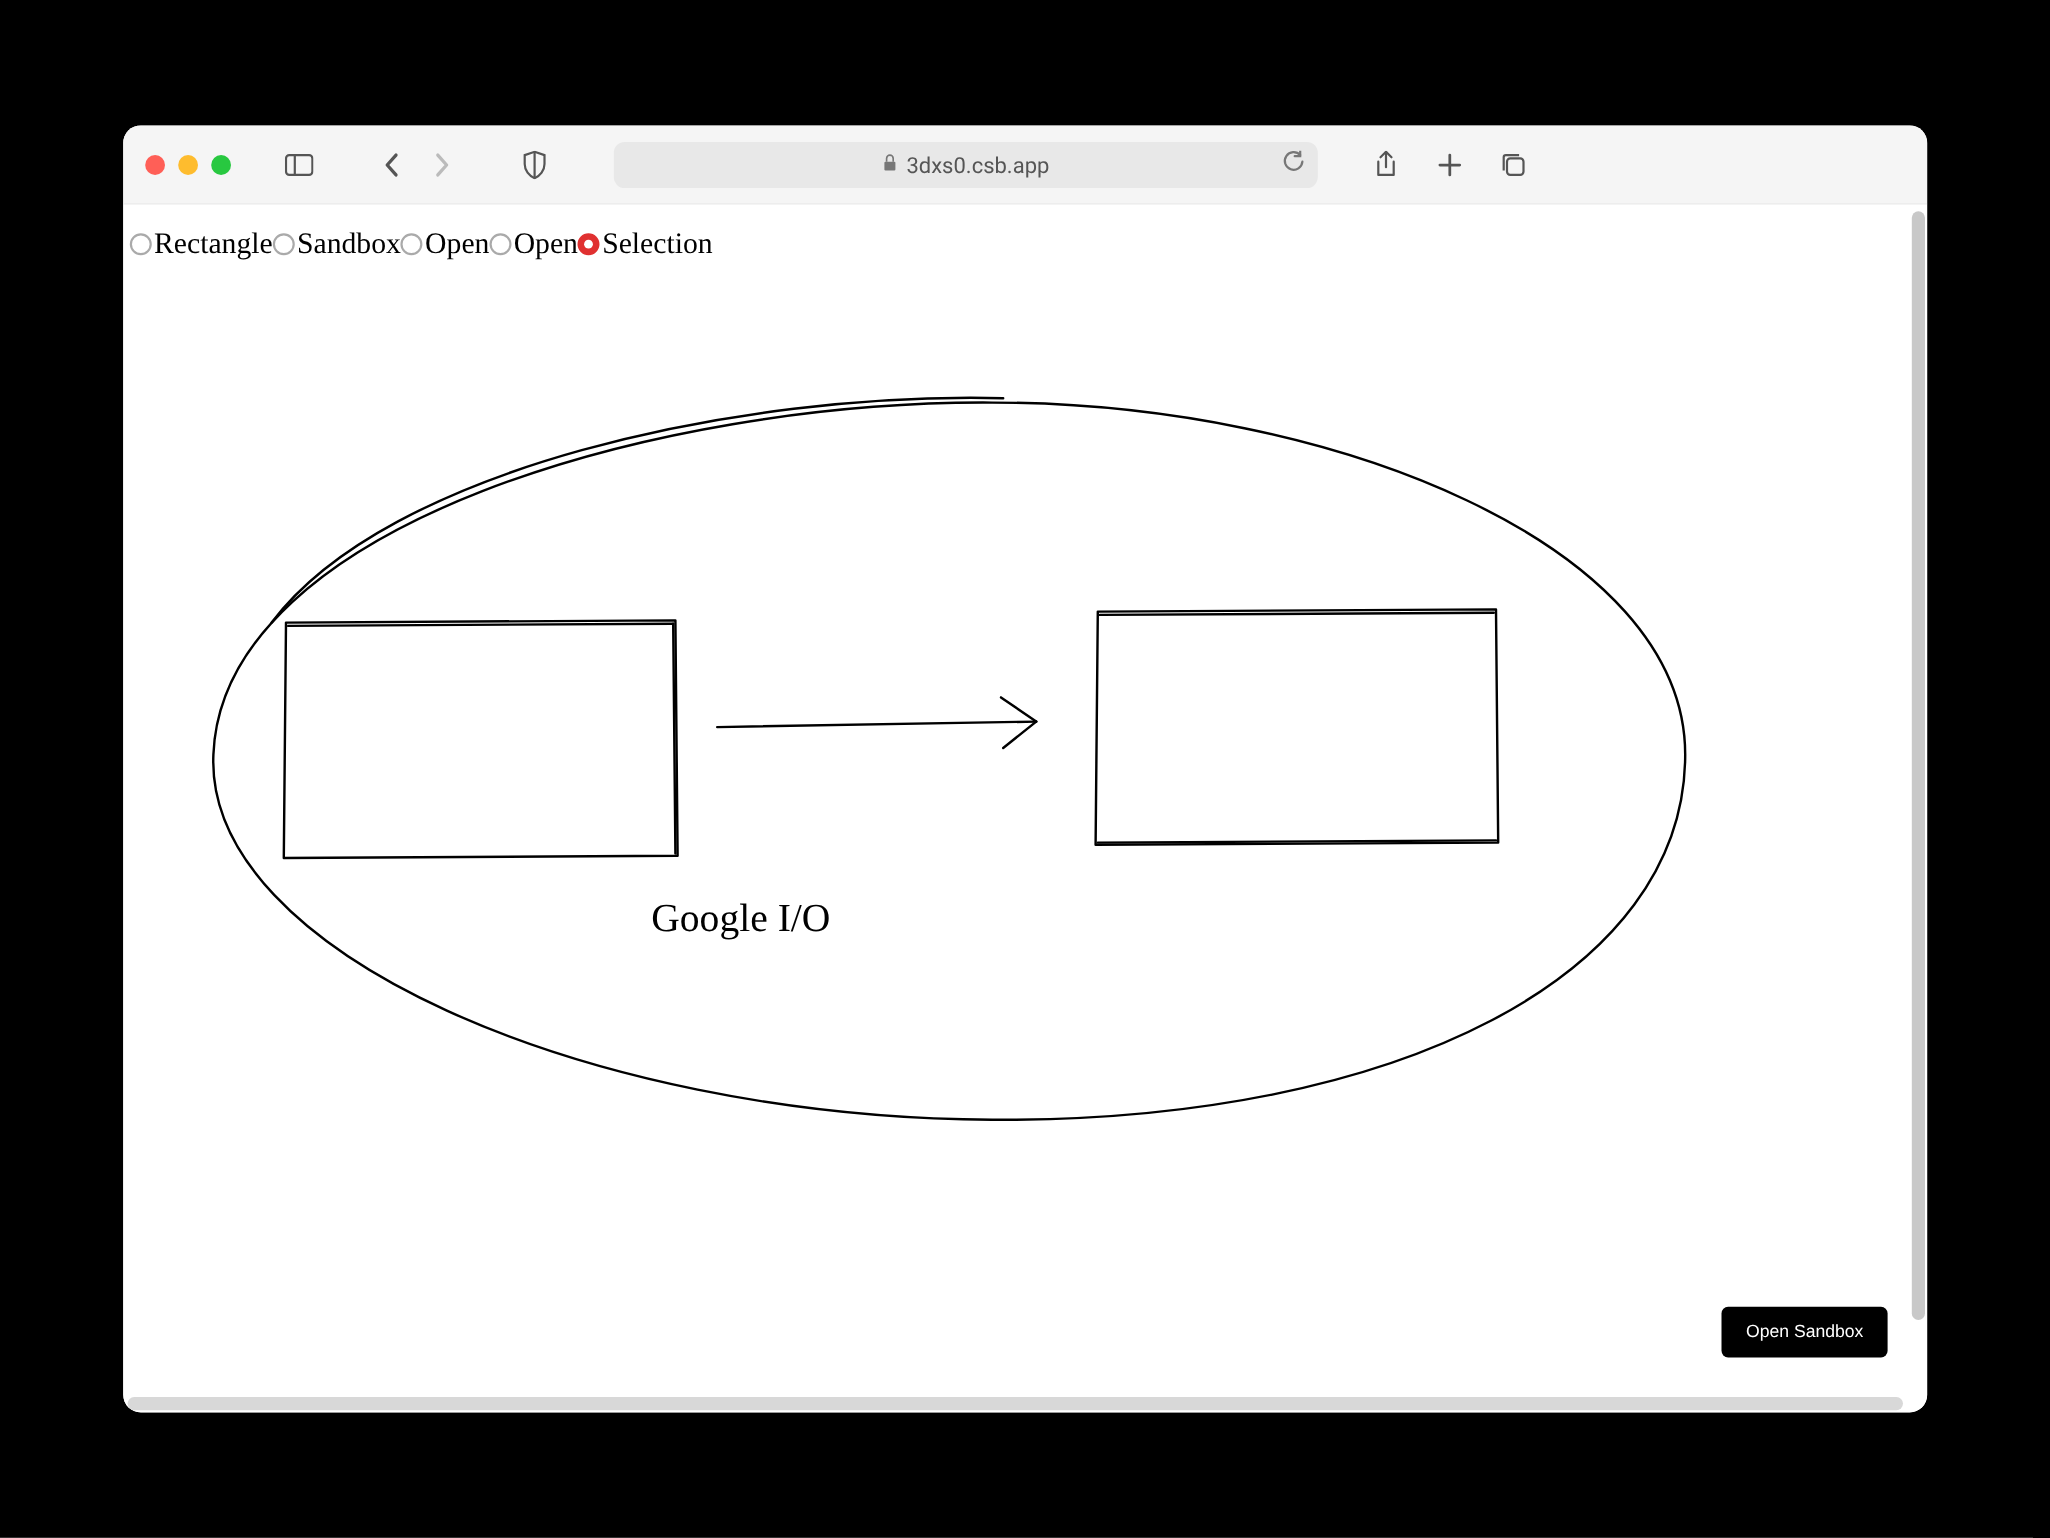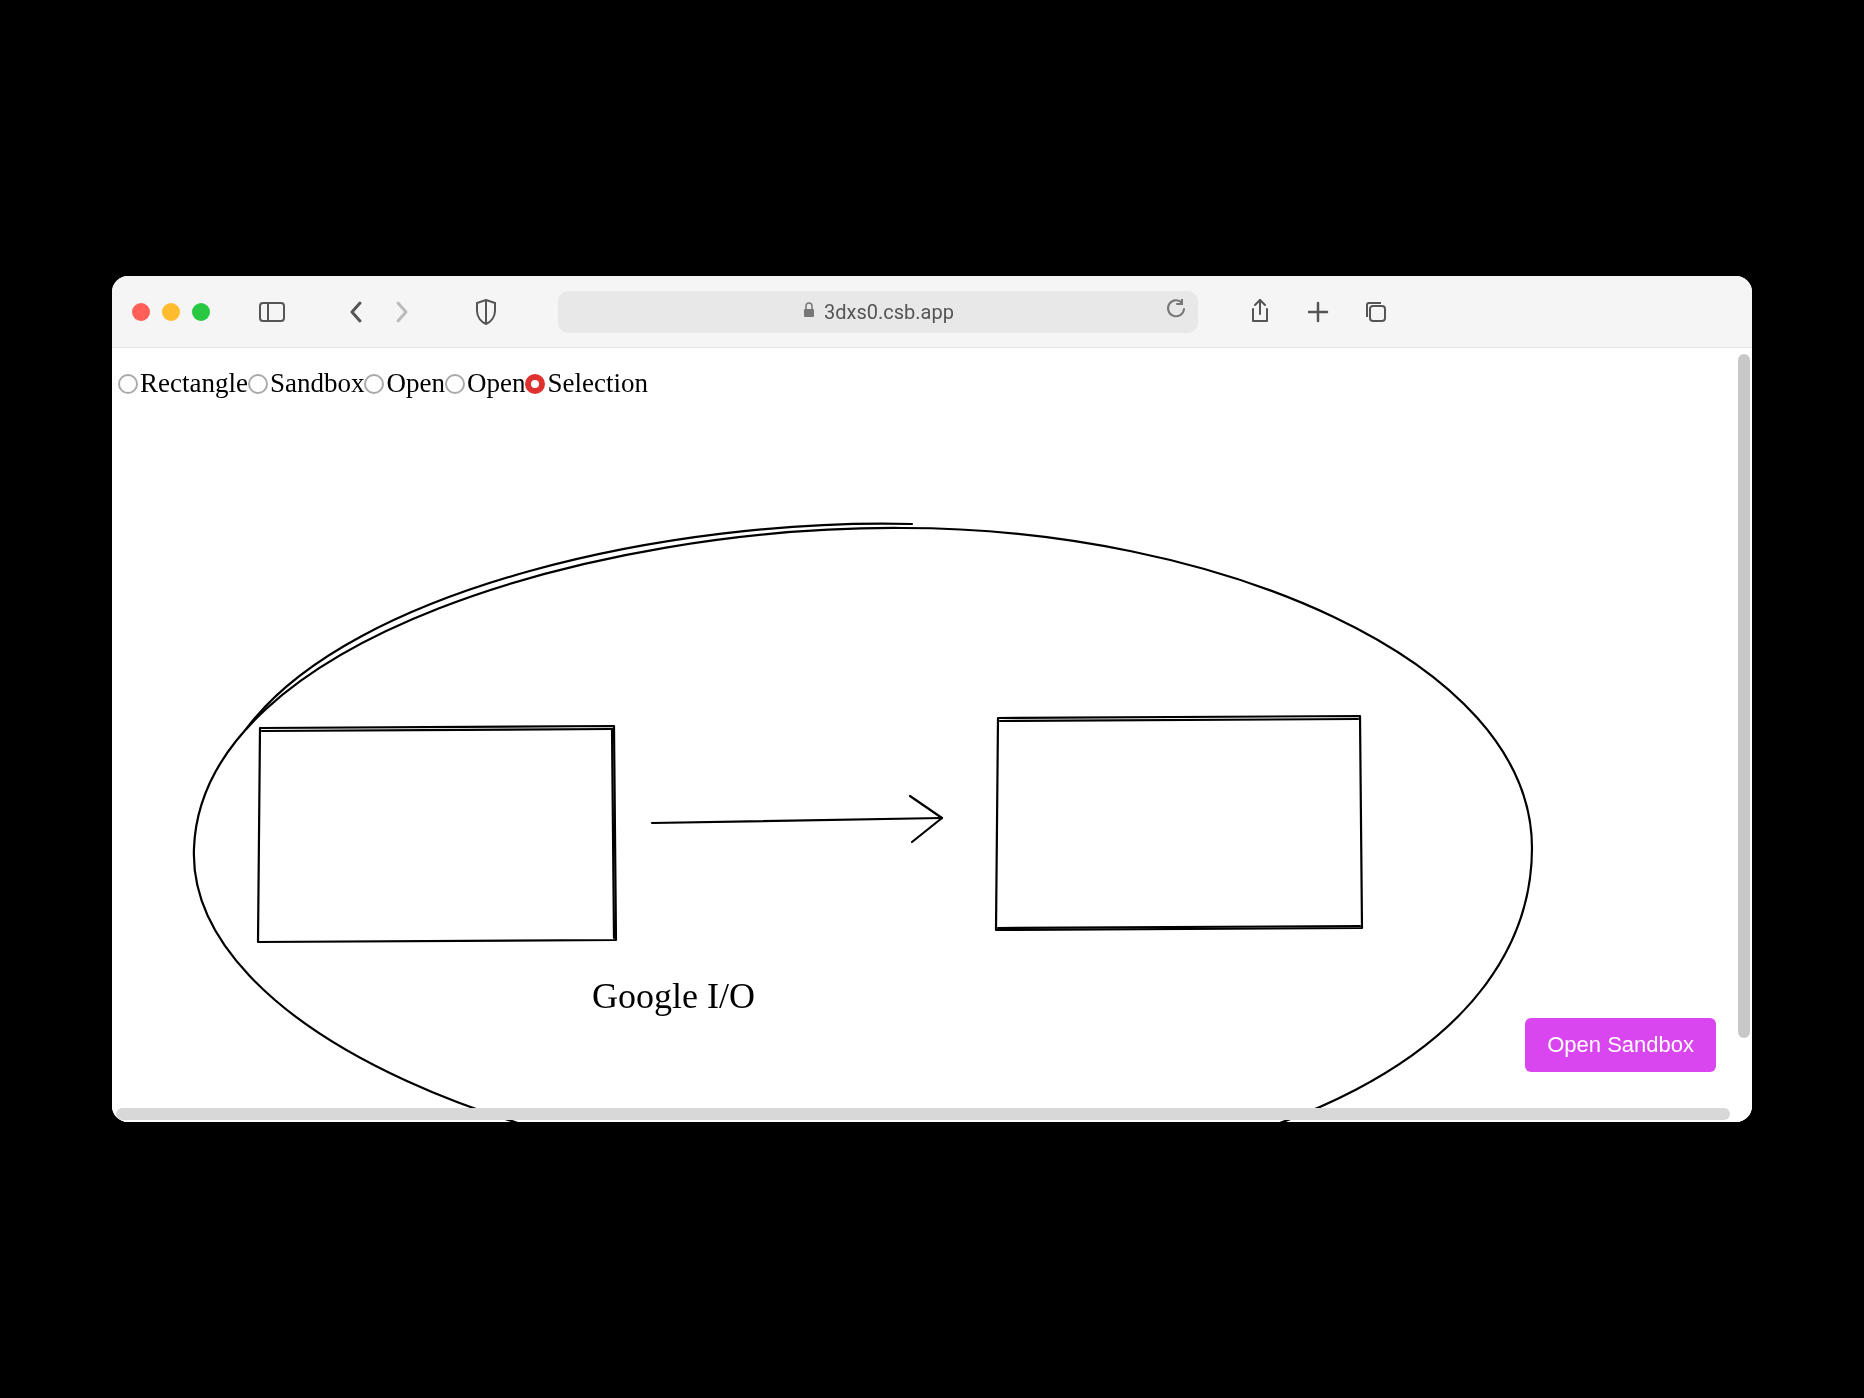--- a/index.html
+++ b/index.html
@@ -7,21 +7,21 @@
     background: #000;
     width: 1864px;
     height: 1398px;
     font-family: -apple-system, BlinkMacSystemFont, "Segoe UI", Roboto, sans-serif;
     display: flex;
     align-items: center;
     justify-content: center;
   }
   .browser-window {
     width: 1640px;
-    height: 846px;
+    height: 1170px;
     background: #fff;
     border-radius: 16px;
     box-shadow: 0 20px 60px rgba(0,0,0,0.5);
     overflow: hidden;
     display: flex;
     flex-direction: column;
     position: relative;
   }
   .titlebar {
     height: 72px;
@@ -123,25 +123,25 @@
     top: 0; left: 0; right: 0; bottom: 0;
   }
   .canvas-area svg {
     position: absolute;
     top: 0; left: 0;
   }
   .open-sandbox {
     position: absolute;
     right: 36px;
     bottom: 50px;
-    background: #d946ef;
+    background: #000000;
     color: #fff;
     border-radius: 6px;
     padding: 14px 22px;
-    font-size: 22px;
+    font-size: 16px;
     font-weight: 500;
     border: none;
   }
   .vscroll {
     position: absolute;
     right: 2px;
     top: 6px;
     width: 12px;
     height: calc(100% - 90px);
     background: #c8c8c8;

